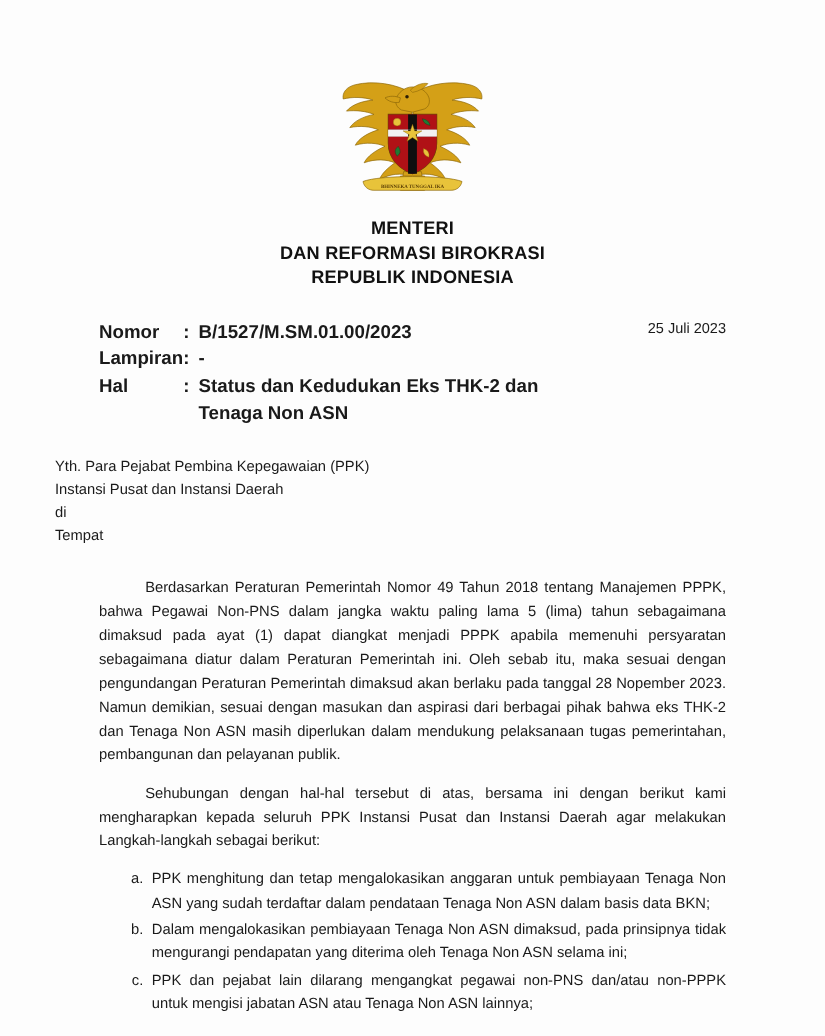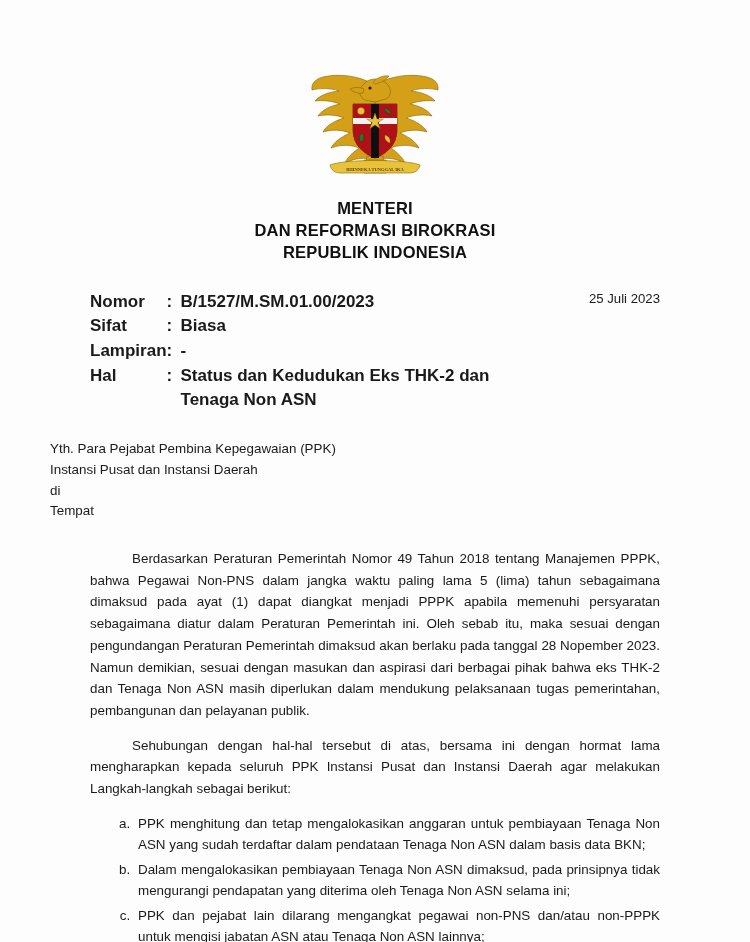--- a/index.html
+++ b/index.html
@@ -151,25 +151,20 @@
 
   <div class="meta">
     <table class="meta-table">
       <tbody>
           <tr>
         <td class="meta-label">Nomor</td>
         <td class="meta-colon">:</td>
         <td class="meta-value">B/1527/M.SM.01.00/2023</td>
       </tr>
       <tr>
-        <td class="meta-label">Sifat</td>
-        <td class="meta-colon">:</td>
-        <td class="meta-value">Biasa</td>
-      </tr>
-      <tr>
         <td class="meta-label">Lampiran</td>
         <td class="meta-colon">:</td>
         <td class="meta-value">-</td>
       </tr>
       <tr>
         <td class="meta-label">Hal</td>
         <td class="meta-colon">:</td>
         <td class="meta-value">Status dan Kedudukan Eks THK-2 dan Tenaga Non ASN</td>
       </tr>
     </tbody>
@@ -179,21 +174,21 @@
 
   <div class="addressee">
     <div>Yth. Para Pejabat Pembina Kepegawaian (PPK)</div>
     <div>Instansi Pusat dan Instansi Daerah</div>
     <div>di</div>
     <div>Tempat</div>
   </div>
 
   <div class="body">
     <p>Berdasarkan Peraturan Pemerintah Nomor 49 Tahun 2018 tentang Manajemen PPPK, bahwa Pegawai Non-PNS dalam jangka waktu paling lama 5 (lima) tahun sebagaimana dimaksud pada ayat (1) dapat diangkat menjadi PPPK apabila memenuhi persyaratan sebagaimana diatur dalam Peraturan Pemerintah ini. Oleh sebab itu,  maka sesuai dengan pengundangan Peraturan Pemerintah dimaksud akan berlaku pada tanggal 28 Nopember 2023. Namun demikian, sesuai dengan masukan dan aspirasi dari berbagai pihak bahwa eks THK-2 dan Tenaga Non ASN masih diperlukan dalam mendukung pelaksanaan tugas pemerintahan, pembangunan dan pelayanan publik.</p>
-    <p>Sehubungan dengan hal-hal tersebut di atas, bersama ini dengan hormat lama mengharapkan kepada seluruh PPK Instansi Pusat dan Instansi Daerah agar melakukan Langkah-langkah sebagai berikut:</p>
+    <p>Sehubungan dengan hal-hal tersebut di atas, bersama ini dengan berikut kami mengharapkan kepada seluruh PPK Instansi Pusat dan Instansi Daerah agar melakukan Langkah-langkah sebagai berikut:</p>
     <ol class="items">
       <li>PPK menghitung dan tetap mengalokasikan anggaran untuk pembiayaan Tenaga Non ASN yang sudah terdaftar dalam pendataan Tenaga Non ASN dalam basis data BKN;</li>
       <li>Dalam mengalokasikan pembiayaan Tenaga Non ASN dimaksud, pada prinsipnya tidak mengurangi pendapatan yang diterima oleh Tenaga Non ASN selama ini;</li>
       <li>PPK dan pejabat lain dilarang mengangkat pegawai non-PNS dan/atau non-PPPK untuk mengisi jabatan ASN atau Tenaga Non ASN lainnya;</li>
     </ol>
 
   </div>
 
 </div>
 

